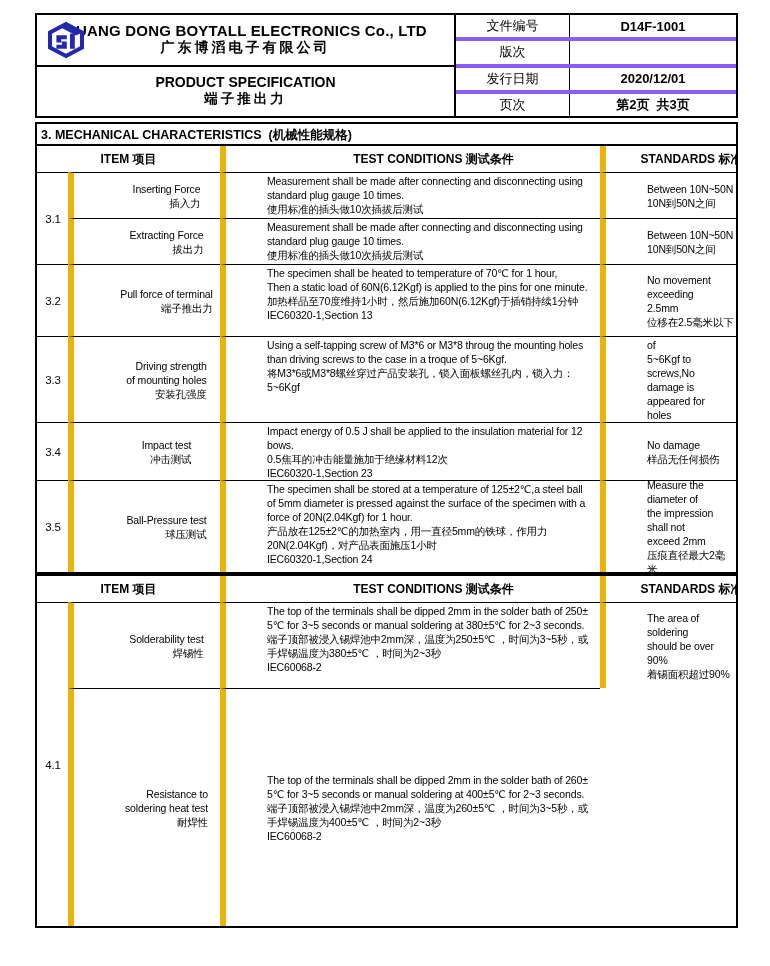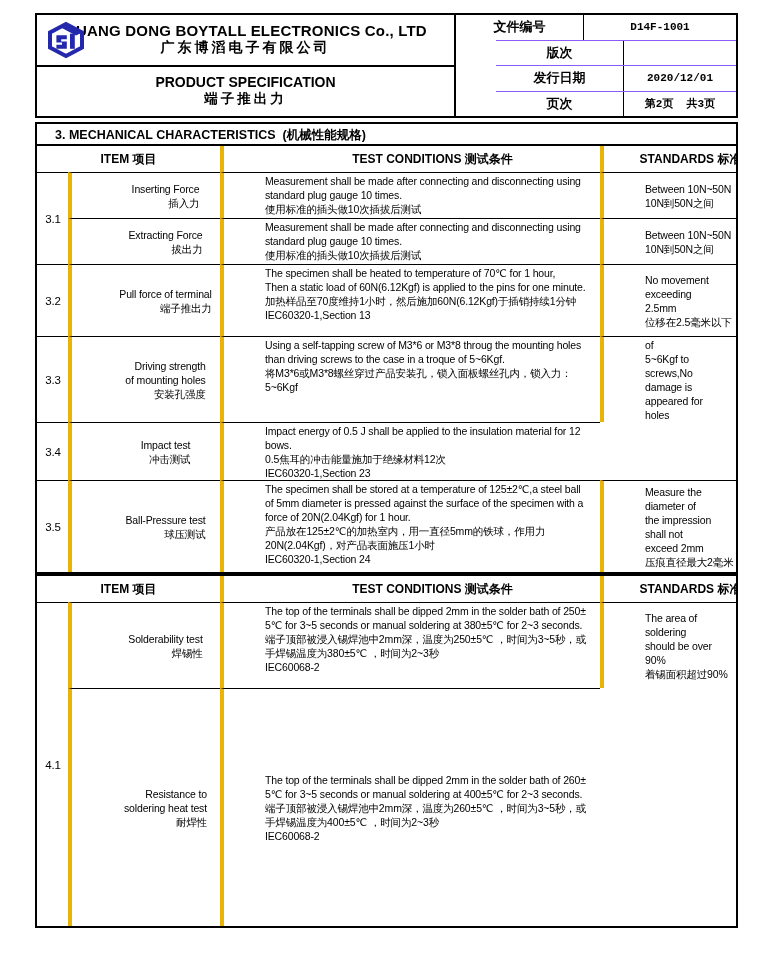--- a/index.html
+++ b/index.html
@@ -13,39 +13,39 @@
   .company { flex:1; border-bottom:2px solid #000; position:relative;
              display:flex; flex-direction:column; justify-content:center; align-items:center; }
   .company-en { font-size:15px; font-weight:700; letter-spacing:.2px; white-space:pre; }
   .company-cn { font-size:14px; font-weight:700; letter-spacing:3px; white-space:pre; }
   .logo { position:absolute; left:9px; top:6px; }
   .prodtitle { flex:1; display:flex; flex-direction:column; justify-content:center; align-items:center; }
   .title-en { font-size:14px; font-weight:700; white-space:pre; }
   .title-cn { font-size:13.5px; font-weight:700; letter-spacing:3px; white-space:pre; }
   .hdr-right { flex:1; border:2px solid #000; border-left:none; display:flex; flex-direction:column; }
   .meta-row { flex:1; display:flex; }
-  .meta-row + .meta-row { border-top:1px solid #8b5cf6;margin-left:40px; }
-  .meta-label { width:128px; border-right:1px solid #000; display:flex; align-items:center;
-                justify-content:center; font-size:13px; font-weight:700; white-space:pre; }
+  .meta-row + .meta-row { border-top:4px solid #8b5cf6; }
+  .meta-label { width:114px; border-right:1px solid #000; display:flex; align-items:center;
+                justify-content:center; font-size:13px; font-weight:400; white-space:pre; }
   .meta-value { flex:1; display:flex; align-items:center; justify-content:center;
-                font-size:11px; font-weight:700; white-space:pre;font-family:Liberation Mono, monospace; }
+                font-size:13px; font-weight:700; white-space:pre; }
 
   
   .section { border:2px solid #000; margin-top:4px; }
-  .sec-title { height:22px; line-height:22px; padding-left:18px; font-size:12.5px;
+  .sec-title { height:22px; line-height:22px; padding-left:4px; font-size:12.5px;
                font-weight:700; border-bottom:2px solid #000; white-space:pre; }
   .grid { display:grid; grid-template-columns:31px 152px 380px 1fr; }
   #grid3 { grid-template-rows:26px 46px 46px 72px 86px 58px 92px; }
   #grid4 { grid-template-rows:26px 86px 238px; }
 
   .c  { font-size:10.5px; line-height:14px; letter-spacing:-0.15px;
         padding:1px 2px 1px 3px; white-space:pre-line; overflow:hidden; }
   .hc { display:flex; align-items:center; justify-content:center;
         font-size:12px; font-weight:700; white-space:pre; overflow:hidden; }
-  .cl { border-left:4px solid #eab308;padding-left:41px; }
+  .cl { border-left:6px solid #eab308;padding-left:41px; }
   .ct { border-top:1px solid #000; }
   .num  { display:flex; align-items:center; justify-content:center; font-size:11.5px; }
   .name { display:flex; align-items:center; justify-content:center; text-align:right; }
   .std  { display:flex; align-items:center; }
   .std.top { align-items:flex-start; }
   .test.vc { display:flex; align-items:center; }
 </style>
 </head>
 <body>
 
@@ -137,20 +137,22 @@
 holes
 安装孔无破裂</div>
 
       <div class="c num ct" style="grid-area:6/1">3.4</div>
       <div class="c name cl ct" style="grid-area:6/2">Impact test
 冲击测试</div>
       <div class="c test cl ct" style="grid-area:6/3">Impact energy of 0.5 J shall be applied to the insulation material for 12
 bows.
 0.5焦耳的冲击能量施加于绝缘材料12次
 IEC60320-1,Section 23</div>
+      <div class="c std cl ct" style="grid-area:6/4">No damage
+样品无任何损伤</div>
 
       <div class="c num ct" style="grid-area:7/1">3.5</div>
       <div class="c name cl ct" style="grid-area:7/2">Ball-Pressure test
 球压测试</div>
       <div class="c test cl ct" style="grid-area:7/3">The specimen shall be stored at a temperature of 125±2℃,a steel ball
 of 5mm diameter is pressed against the surface of the specimen with a
 force of 20N(2.04Kgf) for 1 hour.
 产品放在125±2℃的加热室内，用一直径5mm的铁球，作用力
 20N(2.04Kgf)，对产品表面施压1小时
 IEC60320-1,Section 24</div>

